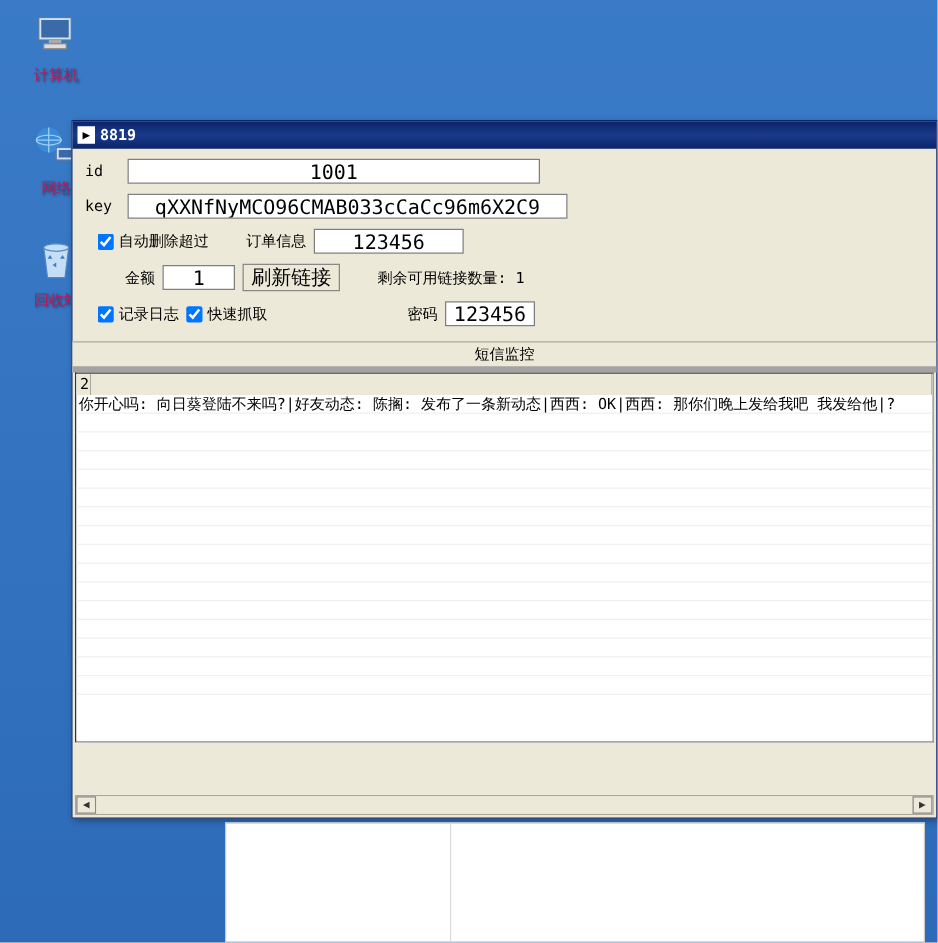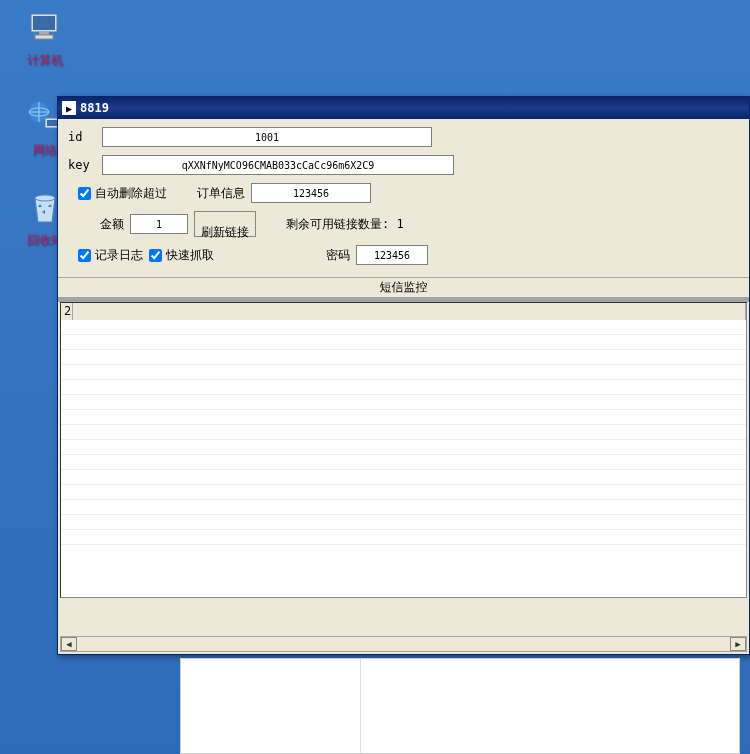--- a/index.html
+++ b/index.html
@@ -61,31 +61,31 @@
   align-items: center;
   margin-bottom: 8px;
   gap: 6px;
 }
 .form-label { font-size: 12px; }
 input.text-field {
   height: 20px;
   border: 1px solid #7f7f7f;
   background: white;
   font-family: inherit;
-  font-size: 10px;
+  font-size: 16px;
   padding: 0 4px;
   text-align: center;
 }
 .btn {
   height: 22px;
   border: 1px solid #888;
   background: #ece9d8;
   font-family: inherit;
-  font-size: 12px;
-  padding: 12px 6px;
+  font-size: 16px;
+  padding: 0 6px;
   cursor: pointer;
 }
 input[type=checkbox] { width: 13px; height: 13px; vertical-align: middle; cursor: pointer;}
 .cb-label { font-size: 12px; display:inline-flex; align-items:center; gap:4px;}
 .monitor-header {
   background: #ece9d8;
   border-top: 1px solid #aca899;
   border-bottom: 5px solid #a3a3a3;
   text-align: center;
   font-size: 12px;
@@ -244,20 +244,21 @@
     </div>
   </div>
 
   <div class="monitor-header">短信监控</div>
 
   <div class="list-area">
     <div class="list-header-row">
       <div class="list-header-cell" style="width:12px">2</div>
       <div class="list-header-cell" style="flex:1"></div>
     </div>
+    <div class="list-row">你开心吗: 向日葵登陆不来吗?|好友动态: 陈搁: 发布了一条新动态|西西: OK|西西: 那你们晚上发给我吧 我发给他|?</div>
     <div class="list-row"></div>
     <div class="list-row"></div>
     <div class="list-row"></div>
     <div class="list-row"></div>
     <div class="list-row"></div>
     <div class="list-row"></div>
     <div class="list-row"></div>
     <div class="list-row"></div>
     <div class="list-row"></div>
     <div class="list-row"></div>

